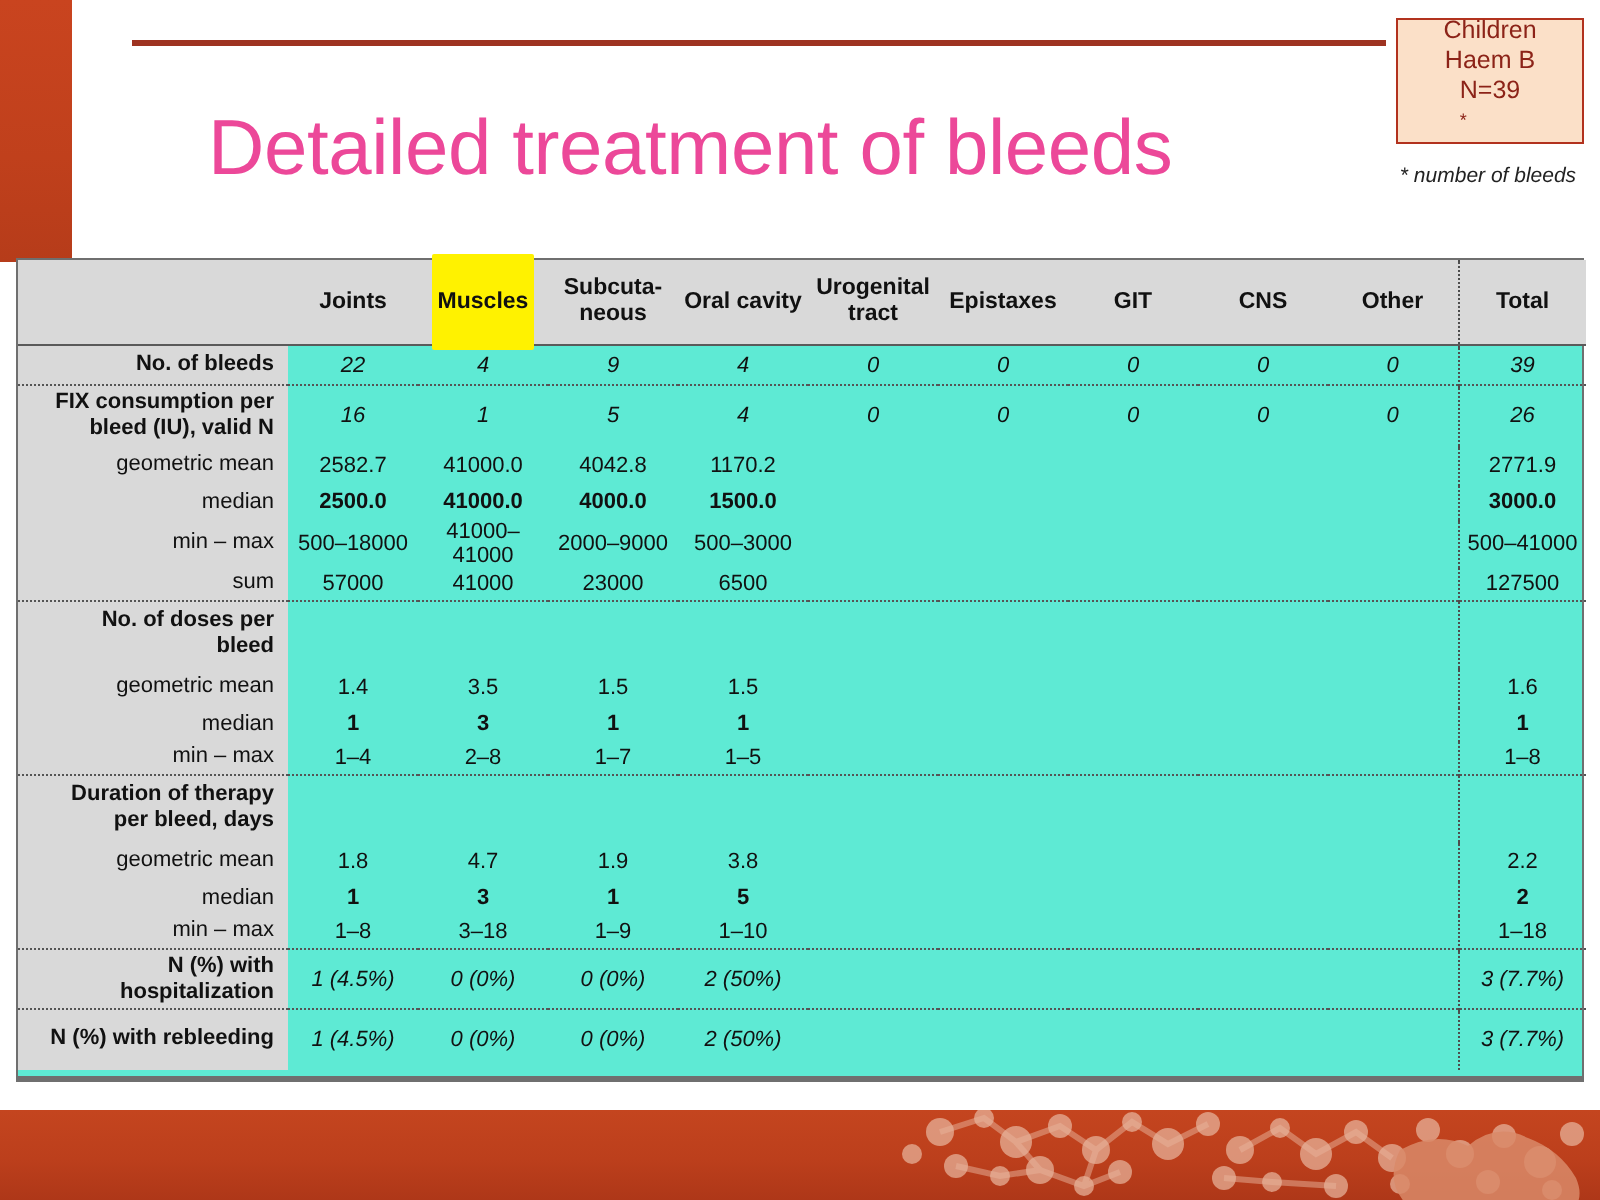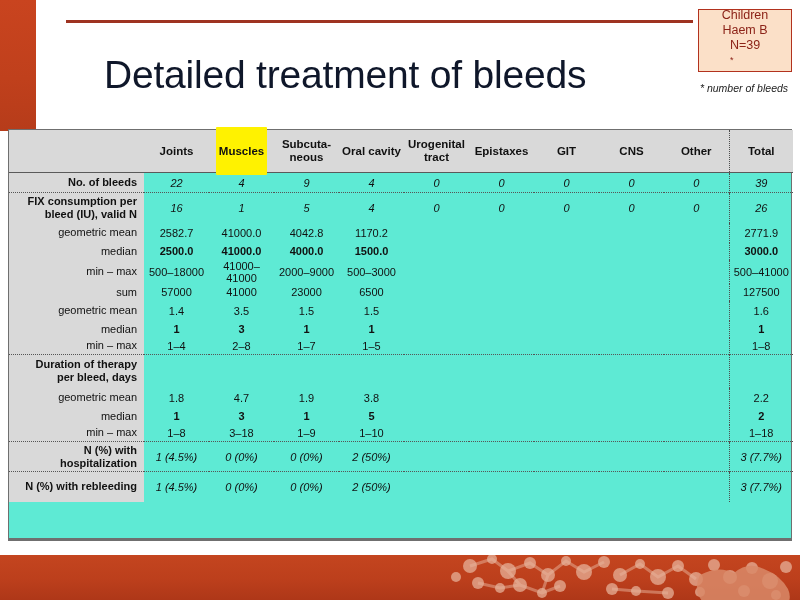--- a/index.html
+++ b/index.html
@@ -16,21 +16,21 @@
     background:linear-gradient(180deg,#C9441F 0%,#C0401C 60%,#B63C1A 100%);
   }
 
   
   .rule{
     position:absolute;left:66px;top:20px;width:627px;height:3px;
     background:#9E3321;
   }
   .title{
     position:absolute;left:104px;top:46px;width:590px;height:58px;
-    font-size:39px;color:#0f172a;font-weight:400;letter-spacing:-0.2px;
+    font-size:39px;color:#ec4899;font-weight:400;letter-spacing:-0.2px;
     line-height:58px;white-space:nowrap;
   }
 
   
   .badge{
     position:absolute;left:698px;top:9px;width:92px;height:61px;
     background:#FBE0C8;border:1.6px solid #B2321E;
     display:flex;flex-direction:column;align-items:center;justify-content:center;
     color:#8C2318;font-size:12.5px;line-height:15px;
   }
@@ -209,20 +209,33 @@
             <td class="datacell">57000</td>
             <td class="datacell">41000</td>
             <td class="datacell">23000</td>
             <td class="datacell">6500</td>
             <td class="datacell"></td>
             <td class="datacell"></td>
             <td class="datacell"></td>
             <td class="datacell"></td>
             <td class="datacell"></td>
             <td class="datacell sep-left">127500</td>
+          </tr>
+          <tr class="h33 rowline">
+            <td class="lbl b"><span>No. of doses per</span><br><span>bleed</span></td>
+            <td class="datacell"></td>
+            <td class="datacell"></td>
+            <td class="datacell"></td>
+            <td class="datacell"></td>
+            <td class="datacell"></td>
+            <td class="datacell"></td>
+            <td class="datacell"></td>
+            <td class="datacell"></td>
+            <td class="datacell"></td>
+            <td class="datacell sep-left"></td>
           </tr>
           <tr class="h20">
             <td class="lbl">geometric mean</td>
             <td class="datacell">1.4</td>
             <td class="datacell">3.5</td>
             <td class="datacell">1.5</td>
             <td class="datacell">1.5</td>
             <td class="datacell"></td>
             <td class="datacell"></td>
             <td class="datacell"></td>

